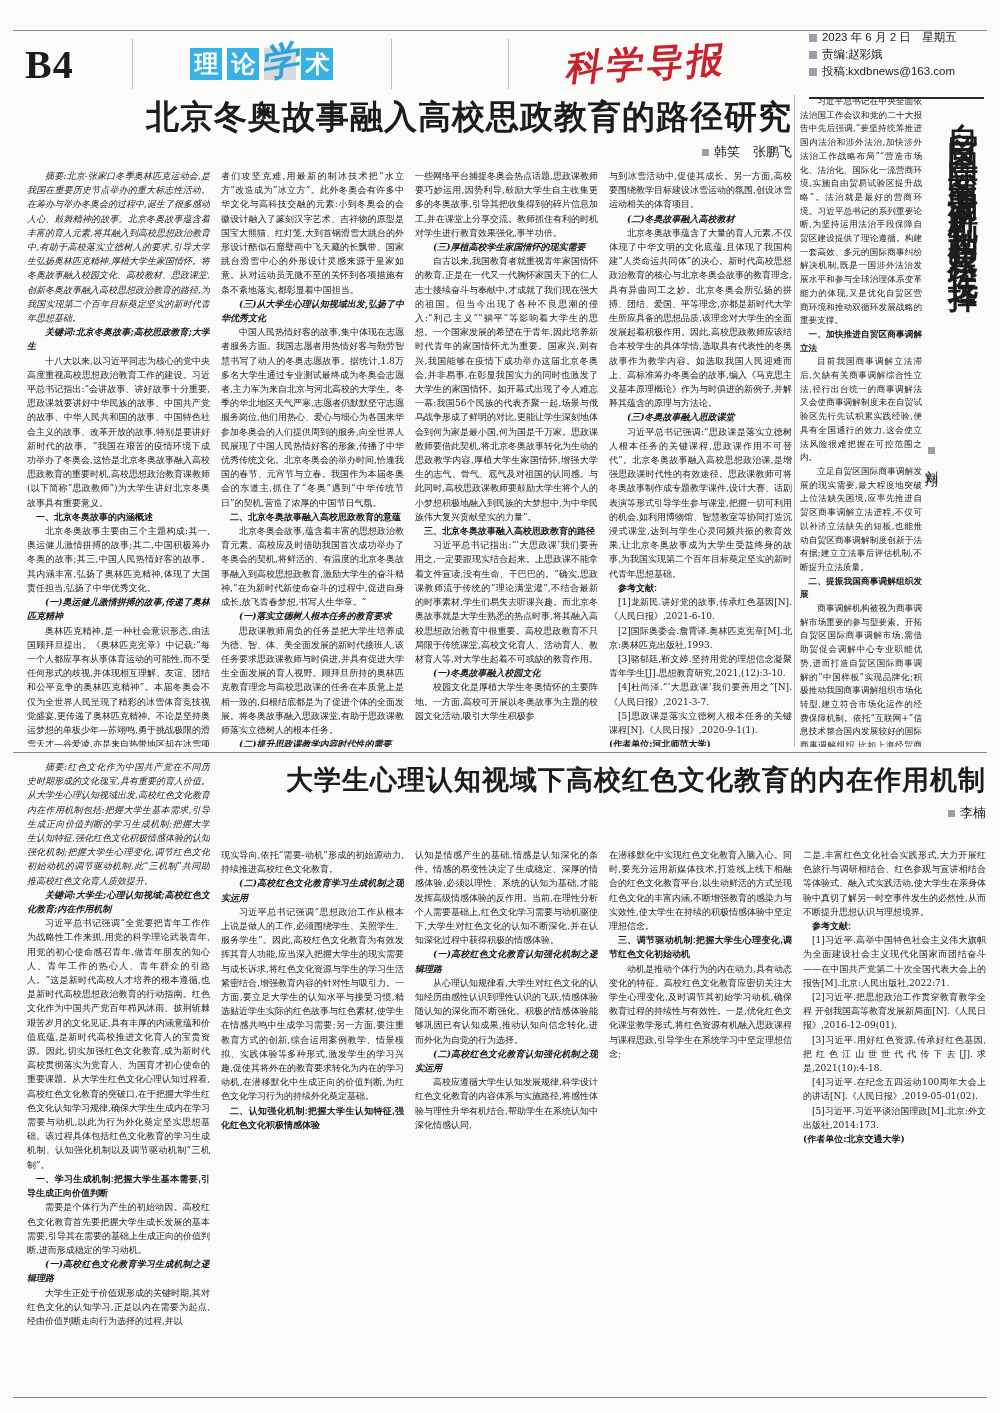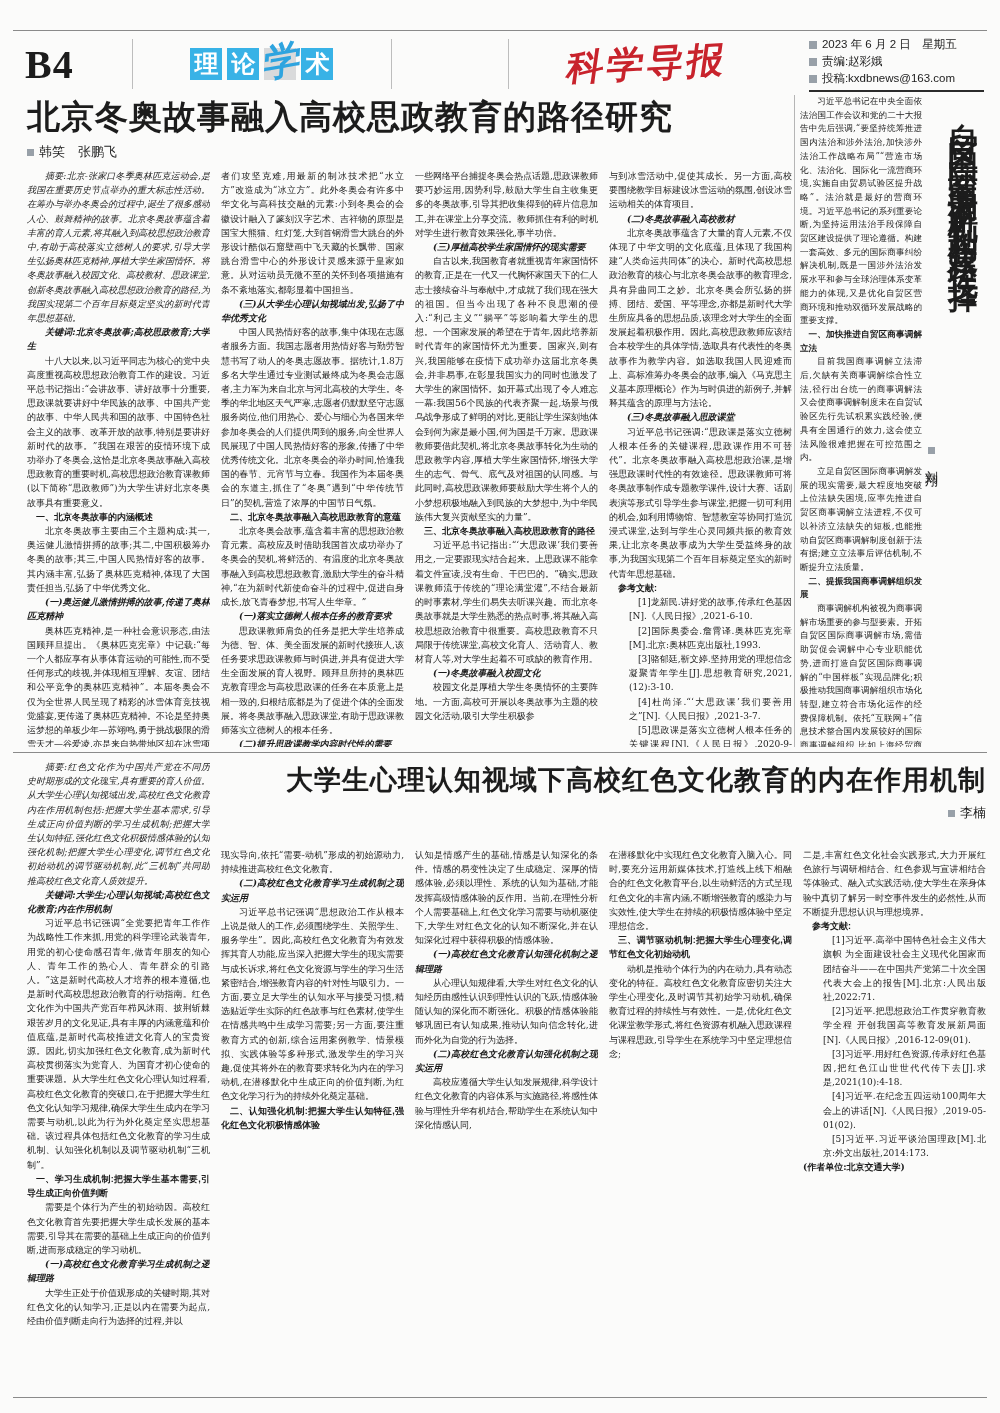--- a/index.html
+++ b/index.html
@@ -14,38 +14,38 @@
   .boxes{display:flex;align-items:center;gap:5px;}
   .box{width:32px;height:32px;display:flex;align-items:center;justify-content:center;
        font-family:"Liberation Sans",sans-serif;font-weight:700;font-size:24px;}
   .box.blue{background:#38b2e6;color:#fff;}
   .box.gray{background:#d9dadb;overflow:visible;}
   .xue{color:#2ea4df;font-style:italic;font-weight:700;font-size:38px;transform:rotate(-10deg) translateY(-3px);display:inline-block;}
   .hdr-space{flex:1;}
   .brand{color:#c8232c;font-weight:700;font-size:37px;font-family:"DejaVu Serif",serif;
          transform:skew(-8deg,-3deg);letter-spacing:3px;margin-right:34px;white-space:nowrap;}
   .infoblock{width:238px;font-family:"Liberation Sans",sans-serif;font-size:11.5px;line-height:17px;
-             border-bottom:2px solid #2b2b2b;padding-bottom:3px;}
+             border-bottom:2px solid #2b2b2b;padding-bottom:17px;}
   .inforow{display:flex;align-items:center;white-space:nowrap;}
   .sq{display:inline-block;width:8px;height:8px;background:#98a0a8;margin-right:5px;flex:0 0 auto;}
   
   .p{margin:0;text-align:justify;text-justify:inter-ideograph;}
   .body{text-indent:2em;}
   .cont{text-indent:0;}
   .h1{font-weight:700;text-indent:1em;font-family:"Liberation Sans",sans-serif;}
   .h2{font-weight:700;font-style:italic;text-indent:2em;}
   .abstract{font-style:italic;text-indent:2em;}
   .kw{font-style:italic;font-weight:700;text-indent:2em;}
   .refh{font-weight:700;text-indent:1em;font-family:"Liberation Sans",sans-serif;}
-  .ref{text-indent:1em;margin-left:20px;}
+  .ref{text-indent:1em;}
   .unit{text-align:left;font-weight:700;padding-right:2px;}
   
   .sec1{position:absolute;top:95px;left:27px;width:959px;height:652px;display:flex;}
   .sec1-main{width:765px;display:flex;flex-direction:column;}
-  .headline1{height:72px;text-align:left;}
+  .headline1{height:72px;text-align:right;}
   .title1{font-family:"Liberation Sans",sans-serif;font-weight:700;font-size:33px;line-height:44px;letter-spacing:1px;white-space:nowrap;}
   .byline{font-size:13px;margin-top:4px;font-family:"Liberation Sans",sans-serif;}
   .cols1{display:flex;gap:11px;height:578px;overflow:hidden;margin-top:2px;}
   .col{flex:1;overflow:hidden;font-size:9px;line-height:14.2px;}
   .sec1-vdiv{margin:0 5px 0 2px;}
   
   .sidebar{flex:1;display:flex;}
   .sb-body{width:122px;overflow:hidden;font-size:8.6px;line-height:13.7px;}
   .sb-byline{width:18px;writing-mode:vertical-rl;font-size:13px;padding-top:352px;
              font-family:"Liberation Sans",sans-serif;letter-spacing:3px;}

